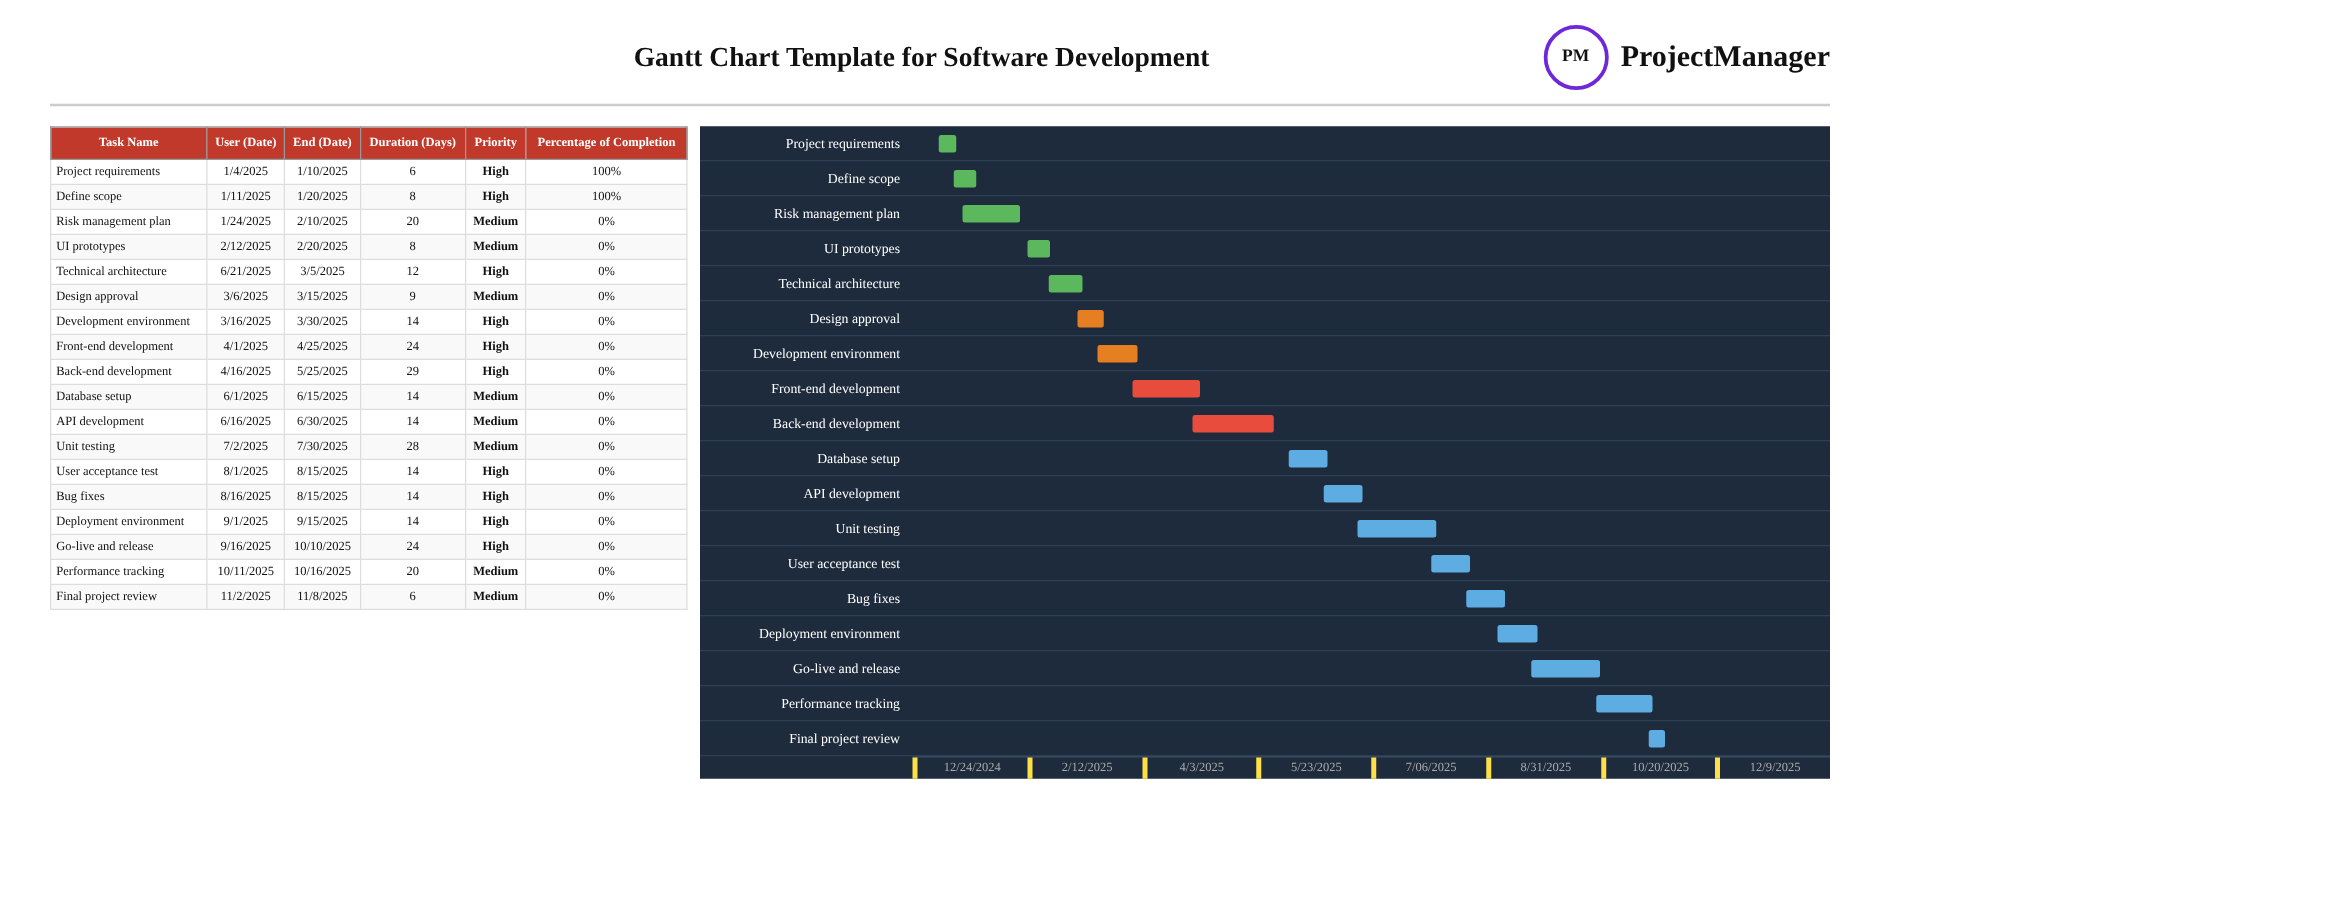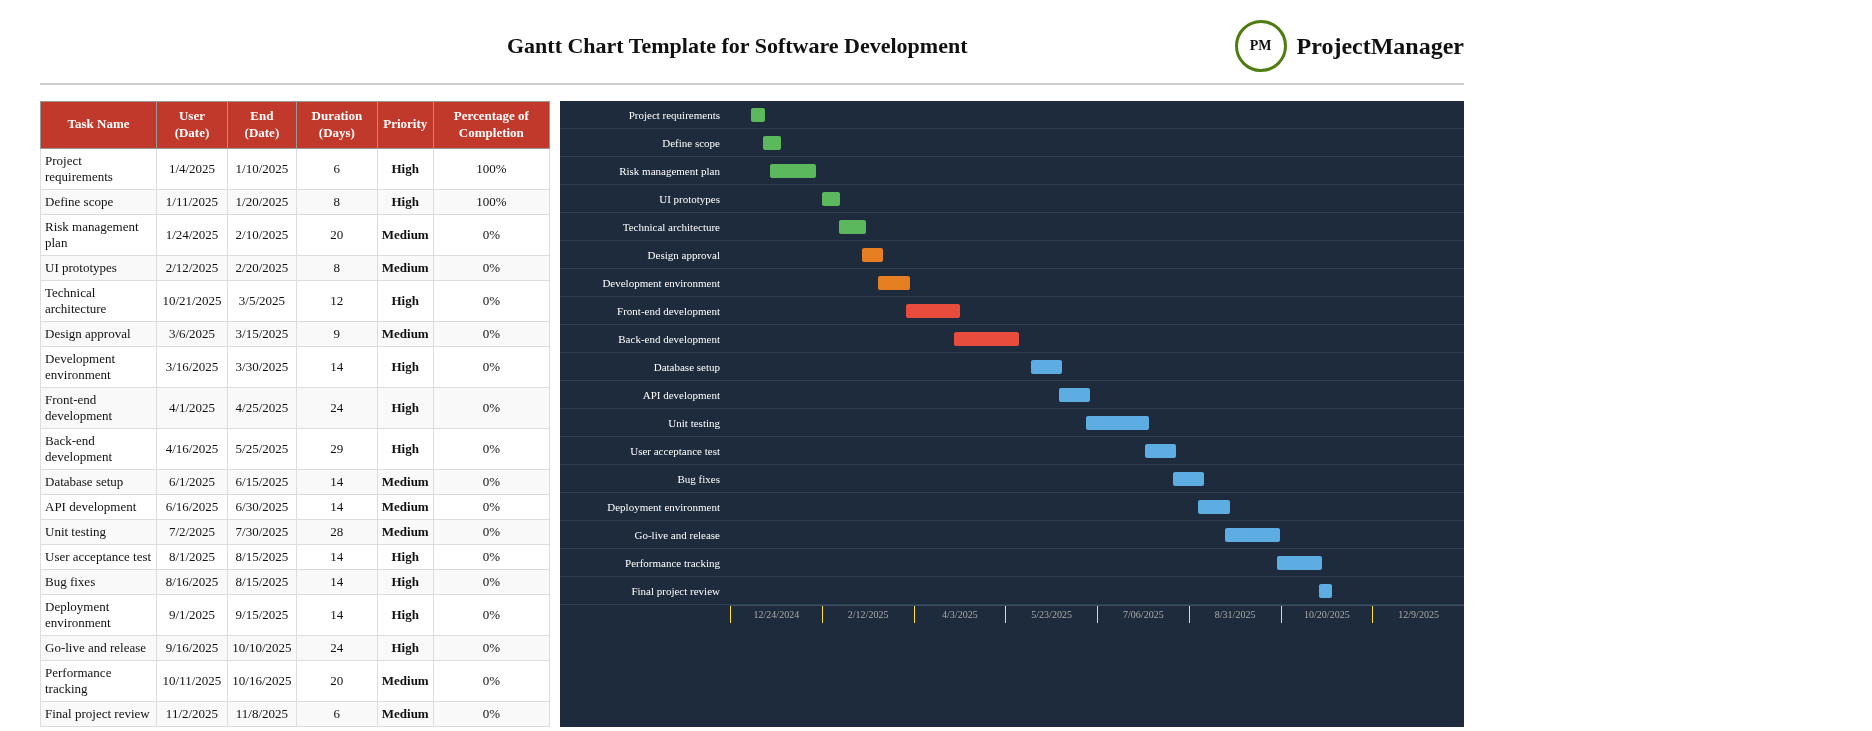--- a/index.html
+++ b/index.html
@@ -4,30 +4,30 @@
   <style>
     * { box-sizing: border-box; margin: 0; padding: 0; }
     body { font-family: Arial, sans-serif; background: #fff; width: 1872px; min-height: 731px; overflow-x: hidden; }
     
     .page { width: 1504px; padding: 10px 20px; font-family: Liberation Serif, serif; }
     
     
     .header { display: flex; align-items: center; justify-content: space-between; padding: 10px 20px 5px 20px; }
     .header-title { flex: 1; text-align: center; font-size: 22px; font-weight: bold; color: #111; }
     .logo-area { display: flex; align-items: center; gap: 10px; }
-    .logo-circle { width: 52px; height: 52px; border-radius: 50%; border: 3px solid #4d7c0f; display: flex; align-items: center; justify-content: center; font-size: 14px; font-weight: bold; color: #111; }
+    .logo-circle { width: 52px; height: 52px; border-radius: 50%; border: 3px solid #6d28d9; display: flex; align-items: center; justify-content: center; font-size: 14px; font-weight: bold; color: #111; }
     .logo-text { font-size: 24px; font-weight: bold; color: #111; }
     .project-name-row { padding: 4px 20px 2px 20px; font-size: 13px; font-weight: bold; }
     .divider { border: none; border-top: 2px solid #ccc; margin: 6px 20px; }
     
     
     .main-content { display: flex; gap: 0; padding: 10px 20px; }
     
     
-    .task-table { width: 510px; flex-shrink: 0; border-collapse: collapse; font-size: 13px; border-radius: 29px; }
+    .task-table { width: 510px; flex-shrink: 0; border-collapse: collapse; font-size: 10px; border-radius: 29px; }
     .task-table th { background: #c0392b; color: #fff; padding: 6px 4px; text-align: center; border: 1px solid #999; line-height: 1.3; }
     .task-table td { padding: 4px 4px; border: 1px solid #ddd; text-align: center; color: #111; }
     .task-table td:first-child { text-align: left; }
     .task-table tr:nth-child(even) { background: #f9f9f9; }
     .task-table tr:nth-child(odd) { background: #fff; }
     .priority-high { color: #c0392b; font-weight: bold; }
     .priority-medium { color: #e67e22; font-weight: bold; }
     .task-name-red { color: #c0392b; }
     
     
@@ -35,21 +35,21 @@
     .gantt-row { display: flex; align-items: center; height: 28px; border-bottom: 1px solid #2d3f54; }
     .gantt-label { width: 170px; flex-shrink: 0; color: #fff; font-size: 11px; text-align: right; padding-right: 10px; white-space: nowrap; }
     .gantt-bars-area { flex: 1; position: relative; height: 28px; }
     .gantt-bar { position: absolute; height: 14px; top: 7px; border-radius: 2px; }
     .bar-green { background: #5cb85c; }
     .bar-orange { background: #e67e22; }
     .bar-red { background: #e74c3c; }
     .bar-blue { background: #5dade2; }
     
     .gantt-axis { display: flex; border-top: 1px solid #3d5166; margin-left: 170px; }
-    .gantt-axis-label { flex: 1; color: #aaa; font-size: 10px; text-align: center; padding: 3px 0; border-left: 1px solid #fde047; }
+    .gantt-axis-label { flex: 1; color: #aaa; font-size: 10px; text-align: center; padding: 3px 0; border-left: 4px solid #fde047; }
     
     .gantt-wrapper { position: relative; }
   </style>
 </head>
 <body>
 
 <div class="page">
 
   <div class="header">
     <div style="width:200px"></div>
@@ -106,21 +106,21 @@
             <tr>
     <td class="">UI prototypes</td>
     <td>2/12/2025</td>
     <td>2/20/2025</td>
     <td>8</td>
     <td class="priority-medium">Medium</td>
     <td>0%</td>
   </tr>
             <tr>
     <td class="">Technical architecture</td>
-    <td>10/21/2025</td>
+    <td>6/21/2025</td>
     <td>3/5/2025</td>
     <td>12</td>
     <td class="priority-high">High</td>
     <td>0%</td>
   </tr>
             <tr>
     <td class="task-name-red">Design approval</td>
     <td>3/6/2025</td>
     <td>3/15/2025</td>
     <td>9</td>

